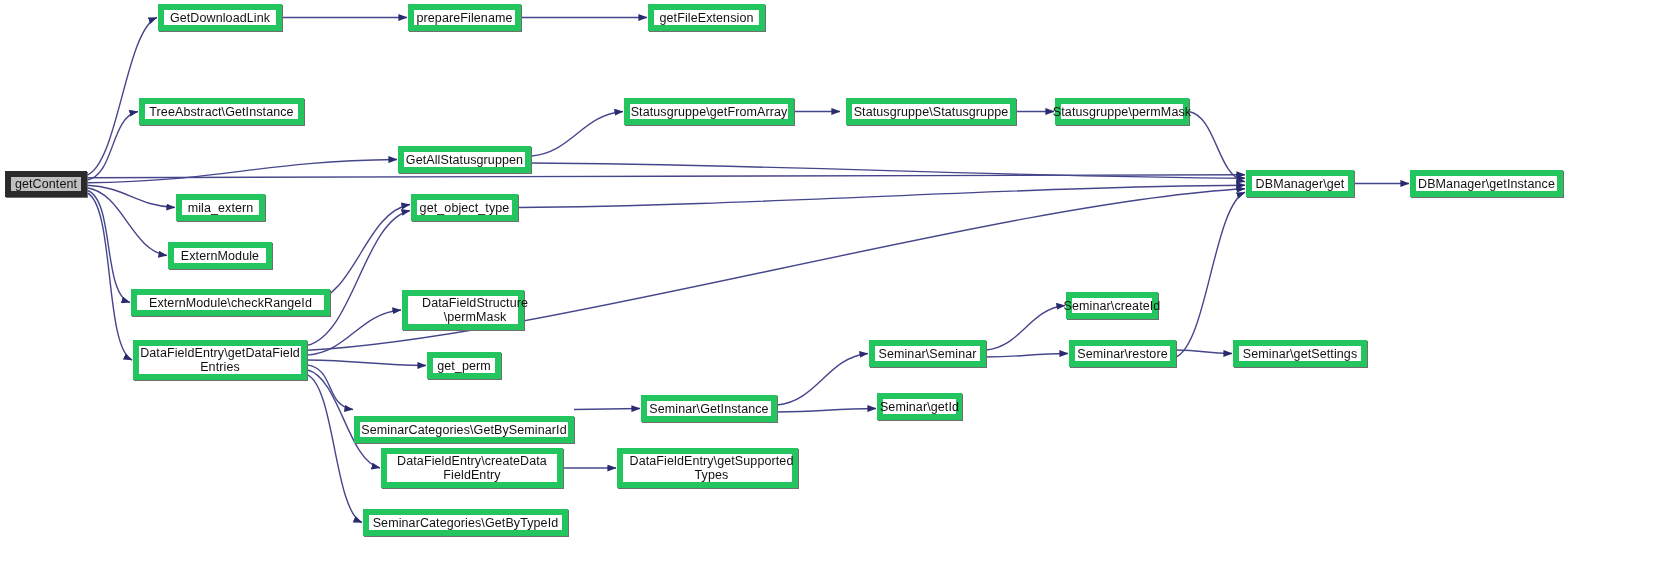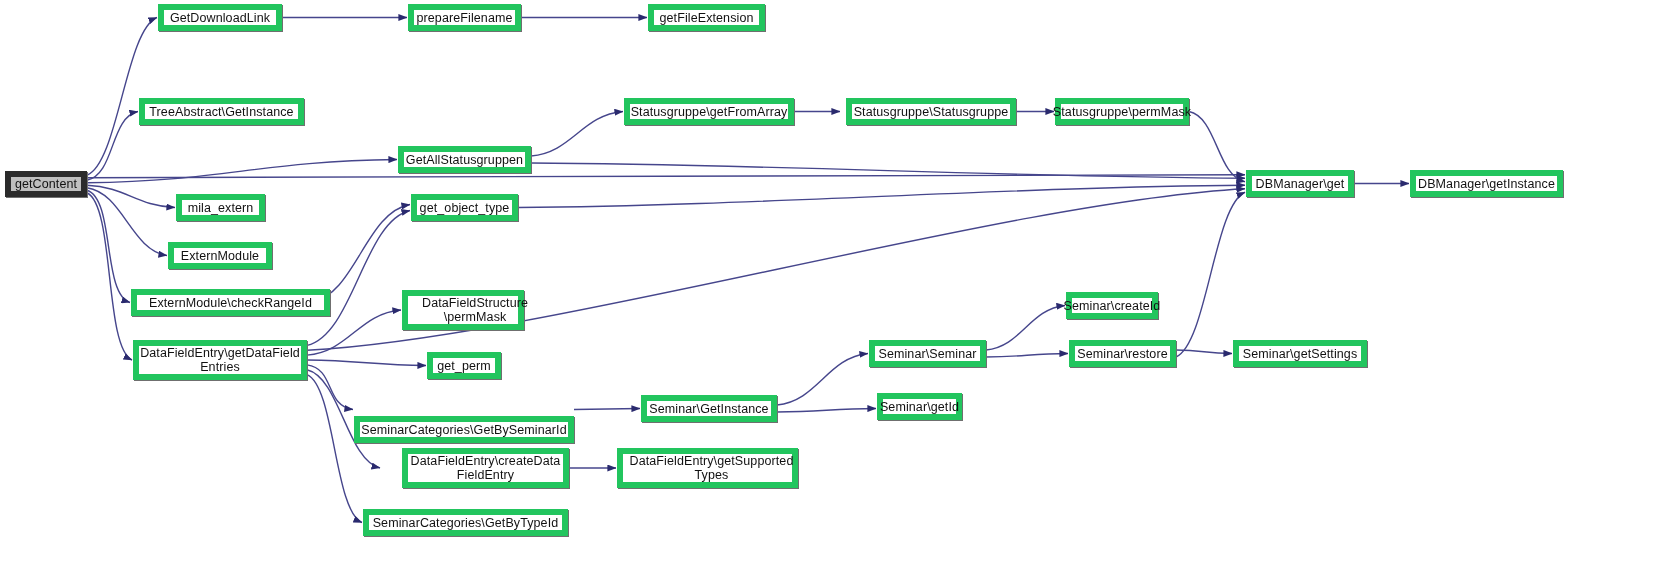--- a/index.html
+++ b/index.html
@@ -107,21 +107,21 @@
       <div class="node" style="left: 624px; top: 98px; width: 170px; height: 27px;">Statusgruppe\getFromArray</div>
       <div class="node" style="left: 846px; top: 98px; width: 170px; height: 27px;">Statusgruppe\Statusgruppe</div>
       <div class="node" style="left: 1055px; top: 98px; width: 134px; height: 27px;">Statusgruppe\permMask</div>
       <div class="node" style="left: 1246px; top: 170px; width: 108px; height: 27px;">DBManager\get</div>
       <div class="node" style="left: 1410px; top: 170px; width: 153px; height: 27px;">DBManager\getInstance</div>
       <div class="node" style="left: 411px; top: 194px; width: 107px; height: 27px;">get_object_type</div>
       <div class="node" style="left: 402px; top: 290px; width: 122px; height: 40px; padding-left: 24px;">DataFieldStructure
 \permMask</div>
       <div class="node" style="left: 427px; top: 352px; width: 74px; height: 27px;">get_perm</div>
       <div class="node" style="left: 354px; top: 396px; width: 220px; height: 27px; margin-top: 20px;">SeminarCategories\GetBySeminarId</div>
-      <div class="node" style="left: 402px; top: 448px; width: 167px; height: 40px;">DataFieldEntry\createData
+      <div class="node" style="left: 381px; top: 448px; width: 182px; height: 40px;">DataFieldEntry\createData
 FieldEntry</div>
       <div class="node" style="left: 363px; top: 509px; width: 205px; height: 27px;">SeminarCategories\GetByTypeId</div>
       <div class="node" style="left: 641px; top: 395px; width: 136px; height: 27px;">Seminar\GetInstance</div>
       <div class="node" style="left: 617px; top: 448px; width: 181px; height: 40px; padding-left: 8px;">DataFieldEntry\getSupported
 Types</div>
       <div class="node" style="left: 869px; top: 340px; width: 117px; height: 27px;">Seminar\Seminar</div>
       <div class="node" style="left: 877px; top: 393px; width: 85px; height: 27px;">Seminar\getId</div>
       <div class="node" style="left: 1066px; top: 292px; width: 92px; height: 27px;">Seminar\createId</div>
       <div class="node" style="left: 1069px; top: 340px; width: 107px; height: 27px;">Seminar\restore</div>
       <div class="node" style="left: 1233px; top: 340px; width: 134px; height: 27px;">Seminar\getSettings</div>

